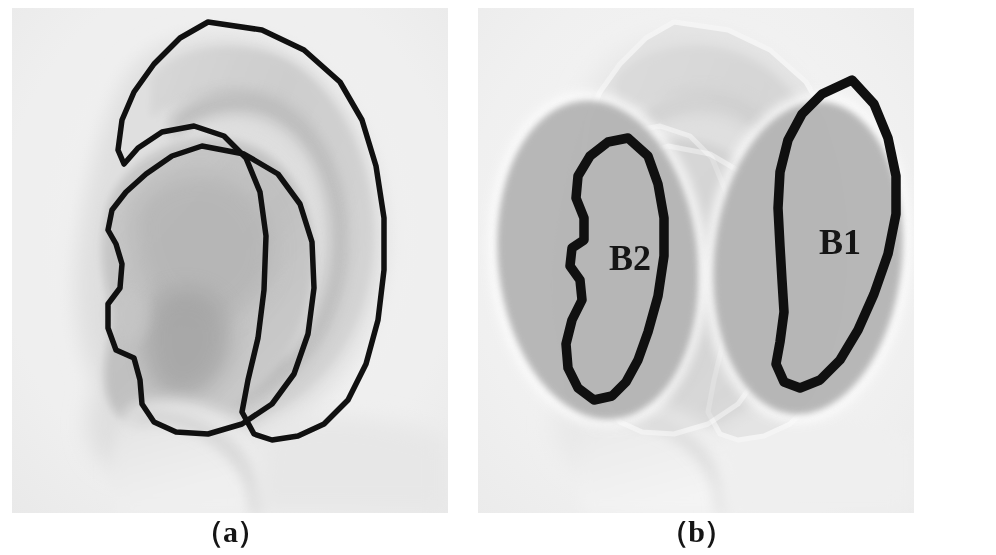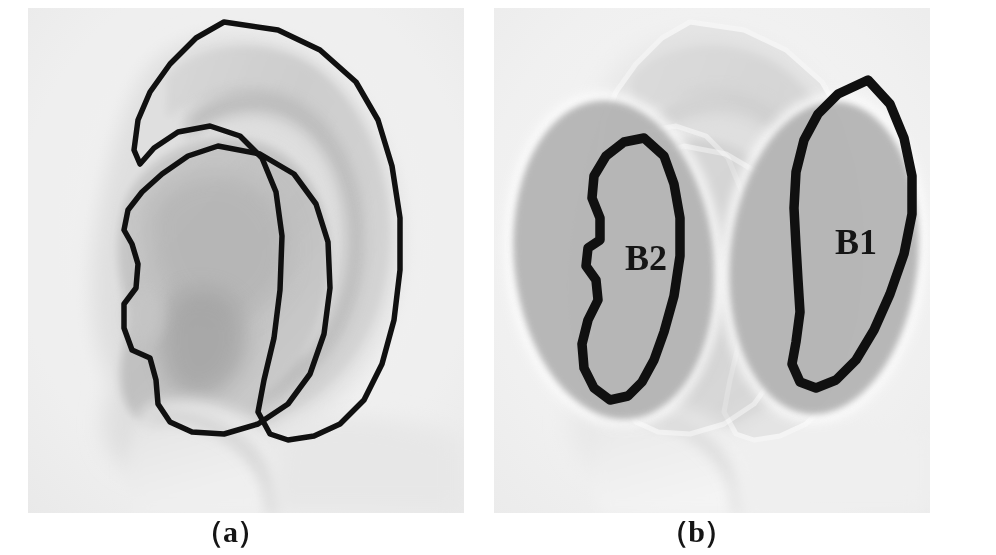--- a/index.html
+++ b/index.html
@@ -20,21 +20,20 @@
     height: 555px;
     background: #ffffff;
   }
   .panel {
     position: absolute;
     top: 8px;
     width: 436px;
     height: 505px;
     overflow: hidden;
     background: #f0abfc;
-    margin-left: 16px;
   }
   #panel-a { left: 12px; }
   #panel-b { left: 478px; }
   .panel svg {
     display: block;
     width: 436px;
     height: 505px;
   }
   .caption {
     position: absolute;

